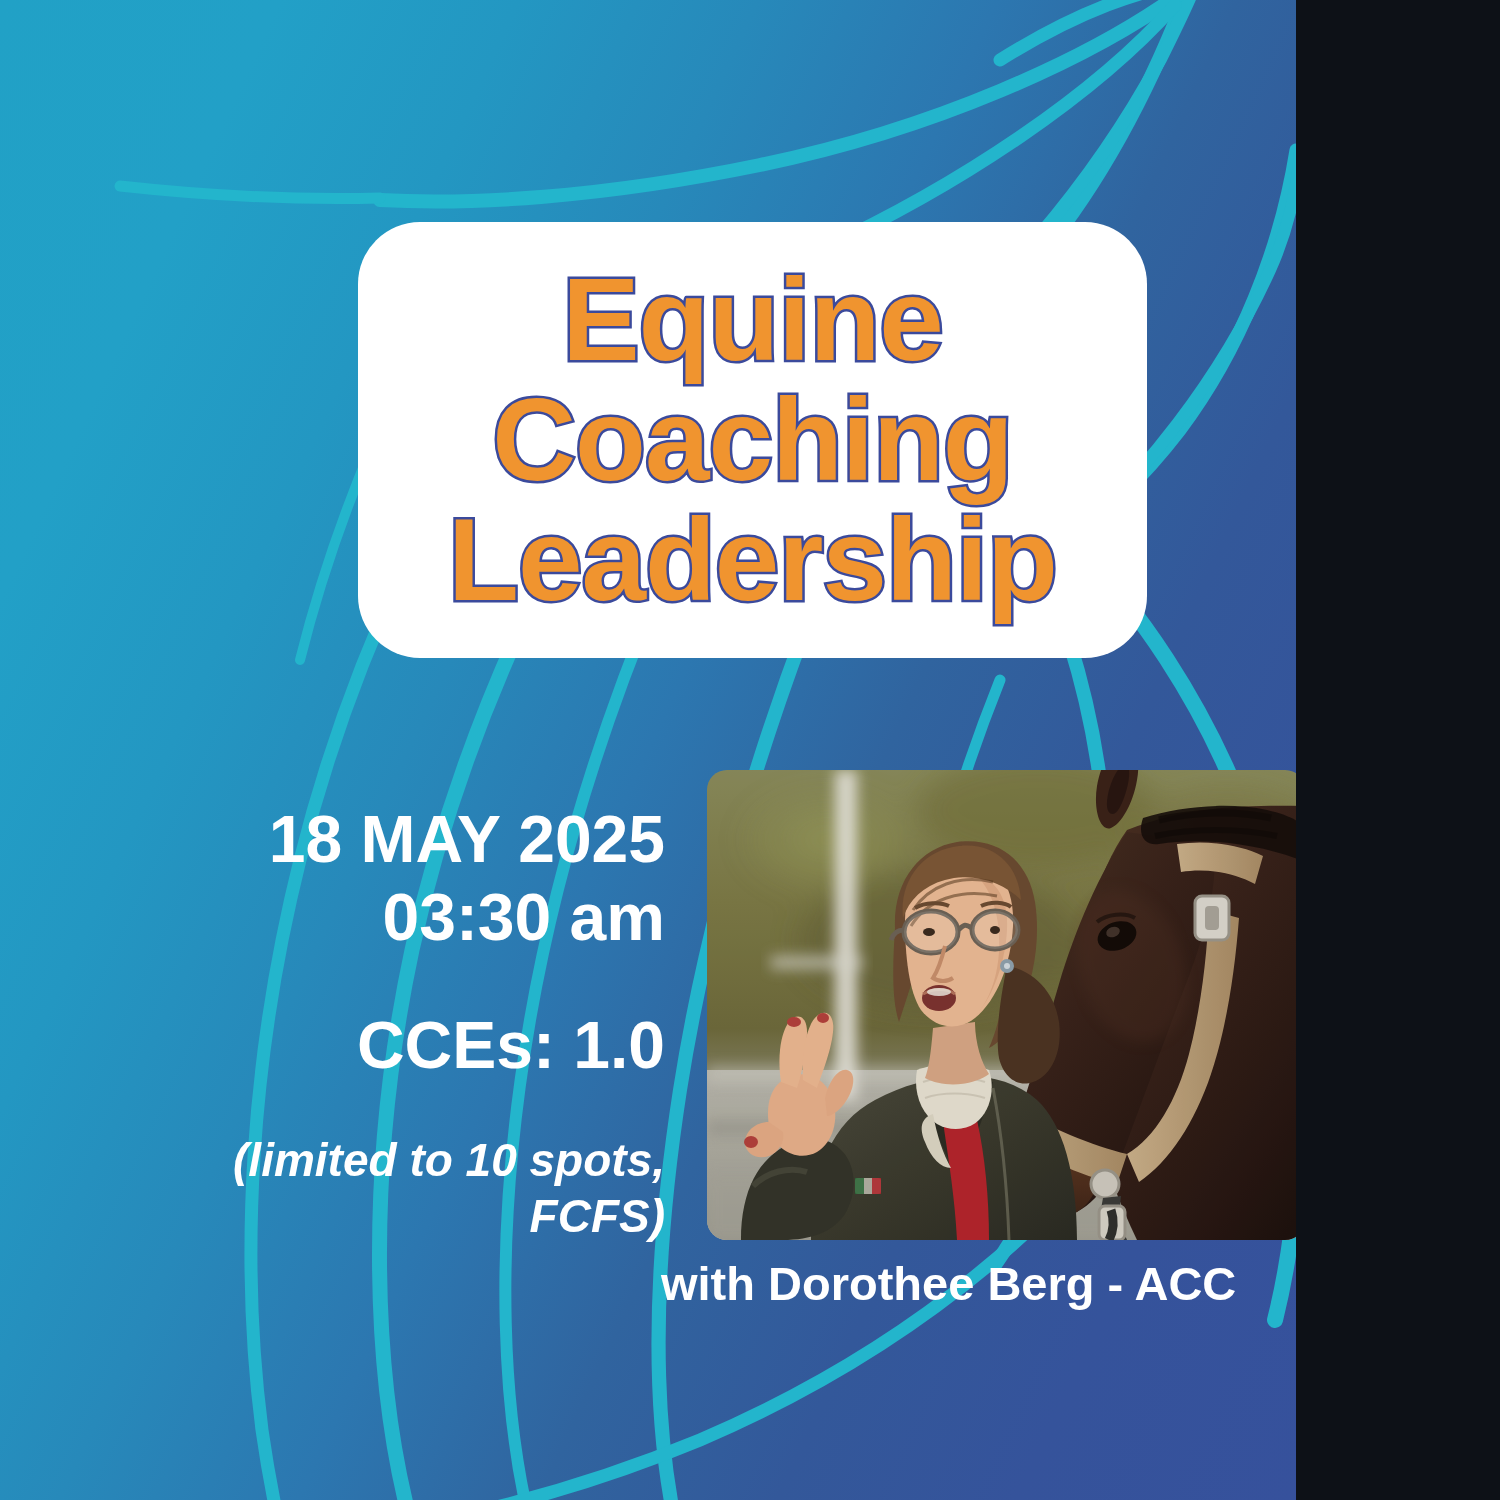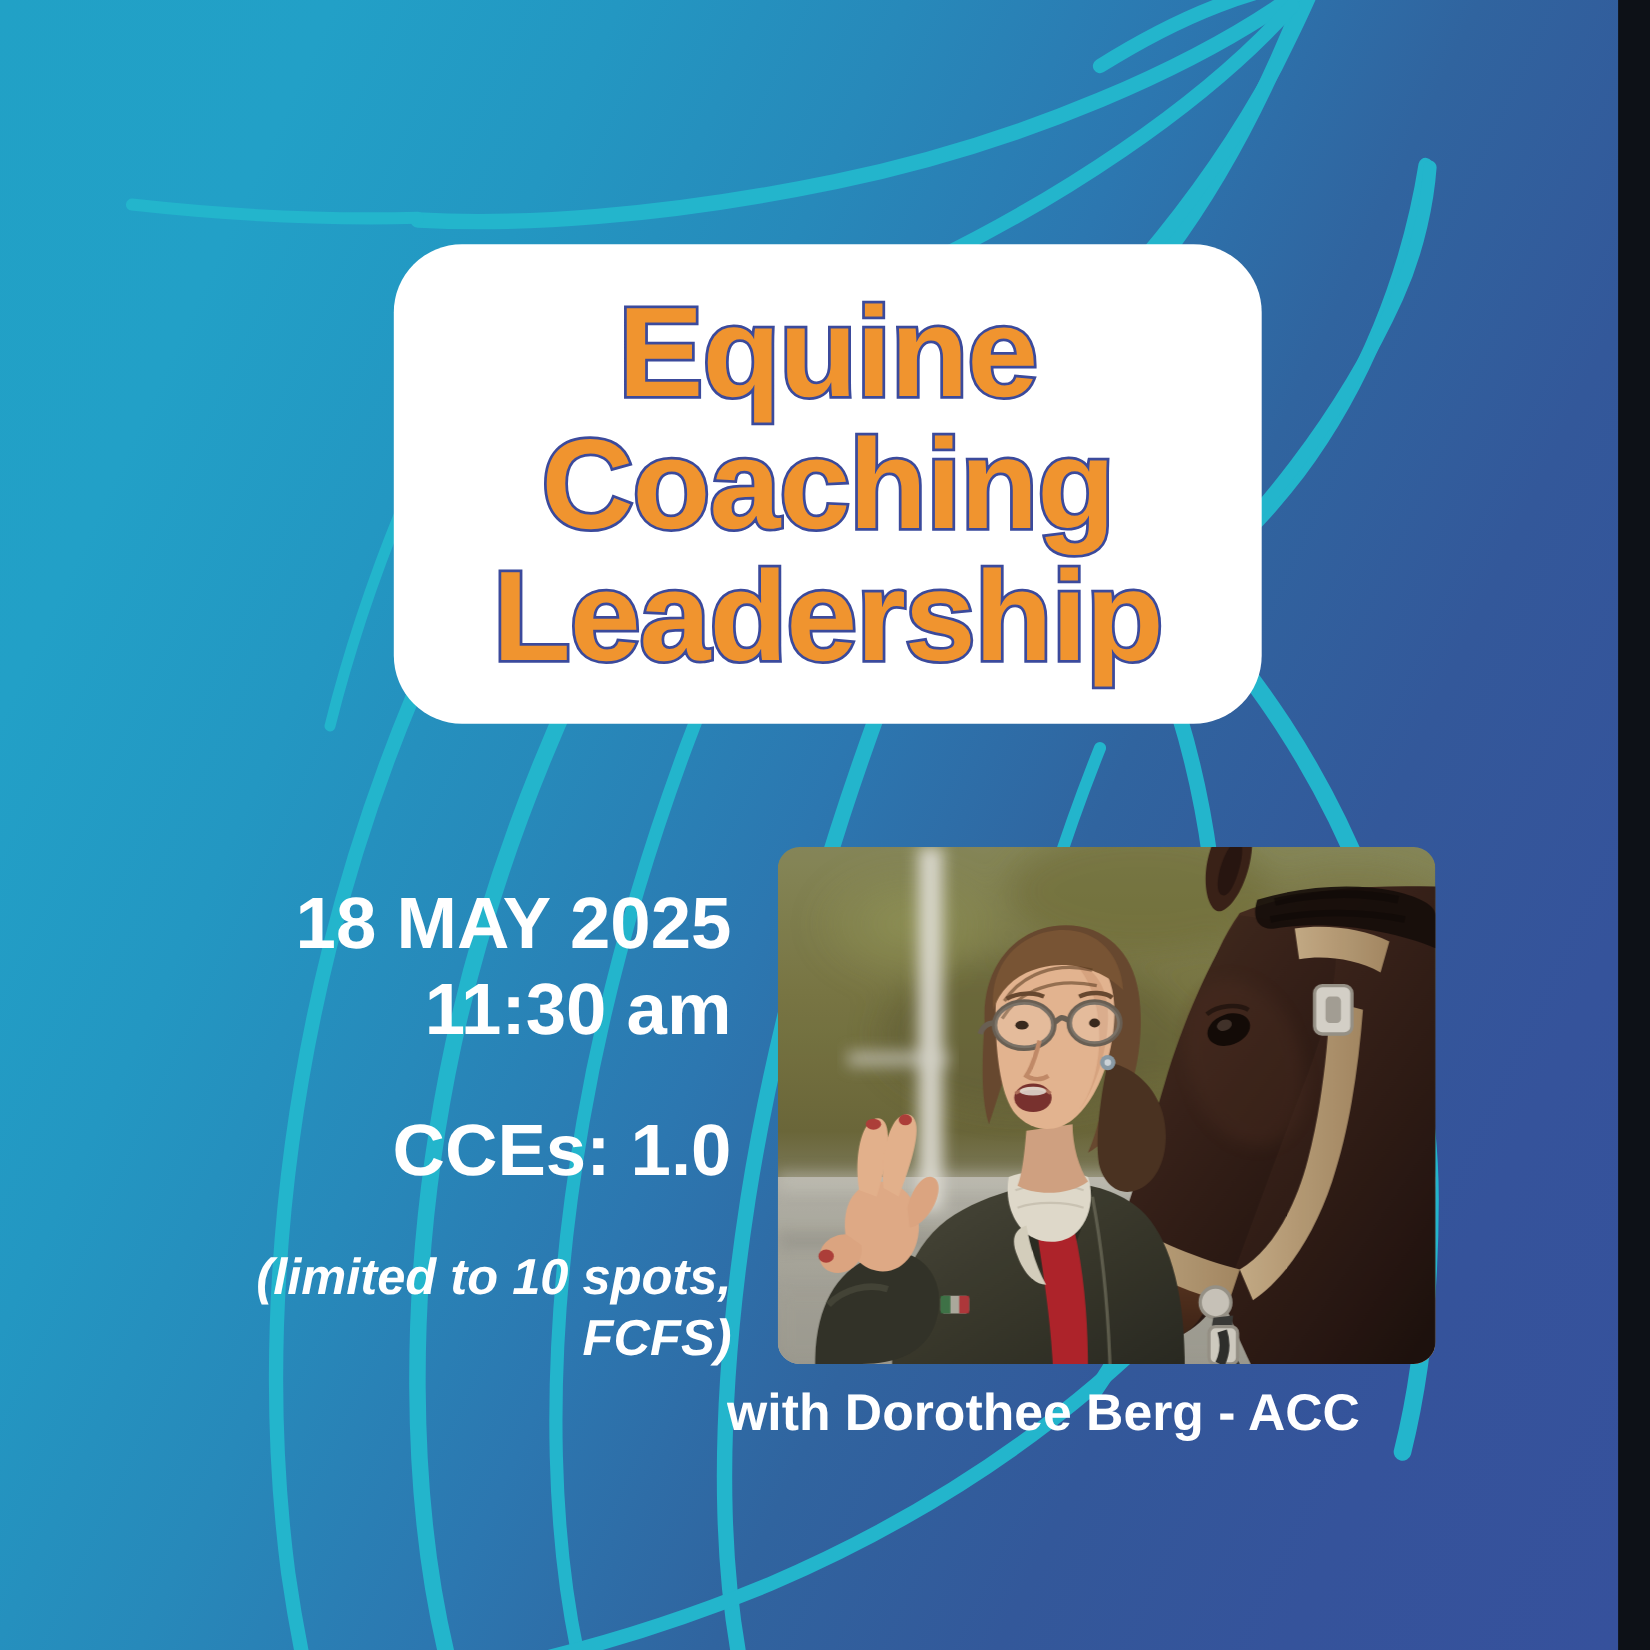--- a/index.html
+++ b/index.html
@@ -2,21 +2,21 @@
 <html><head>
 <meta charset="utf-8">
 <style>
   html, body {
     margin: 0;
     padding: 0;
     background: #0d1117;
   }
   #poster {
     position: relative;
-    width: 1471px;
+    width: 1296px;
     height: 1500px;
     overflow: hidden;
     font-family: "Liberation Sans", sans-serif;
     background: linear-gradient(115deg,
         #21A1C6 0%,
         #22A0C7 14%,
         #2397C2 26%,
         #2789BA 38%,
         #2C77B0 50%,
         #30649F 62%,
@@ -160,21 +160,21 @@
   </svg>
 
   <div id="title-card">
     <div class="title-line">Equine</div>
     <div class="title-line">Coaching</div>
     <div class="title-line">Leadership</div>
   </div>
 
   <div id="info-block">
     <div class="info-date">18 MAY 2025</div>
-    <div class="info-date">11:30 am</div>
+    <div class="info-date">03:30 am</div>
     <div class="info-credits">CCEs: 1.0</div>
     <div class="info-note">(limited to 10 spots,</div>
     <div class="info-note" style="margin-top:0">FCFS)</div>
   </div>
 
   <div id="photo-frame">
     <svg id="photo-svg" viewBox="0 0 598 470" preserveAspectRatio="xMidYMid slice">
       <defs>
         <linearGradient id="bgTrees" x1="0" y1="0" x2="0" y2="1">
           <stop offset="0%" stop-color="#8a8b5c"></stop>

